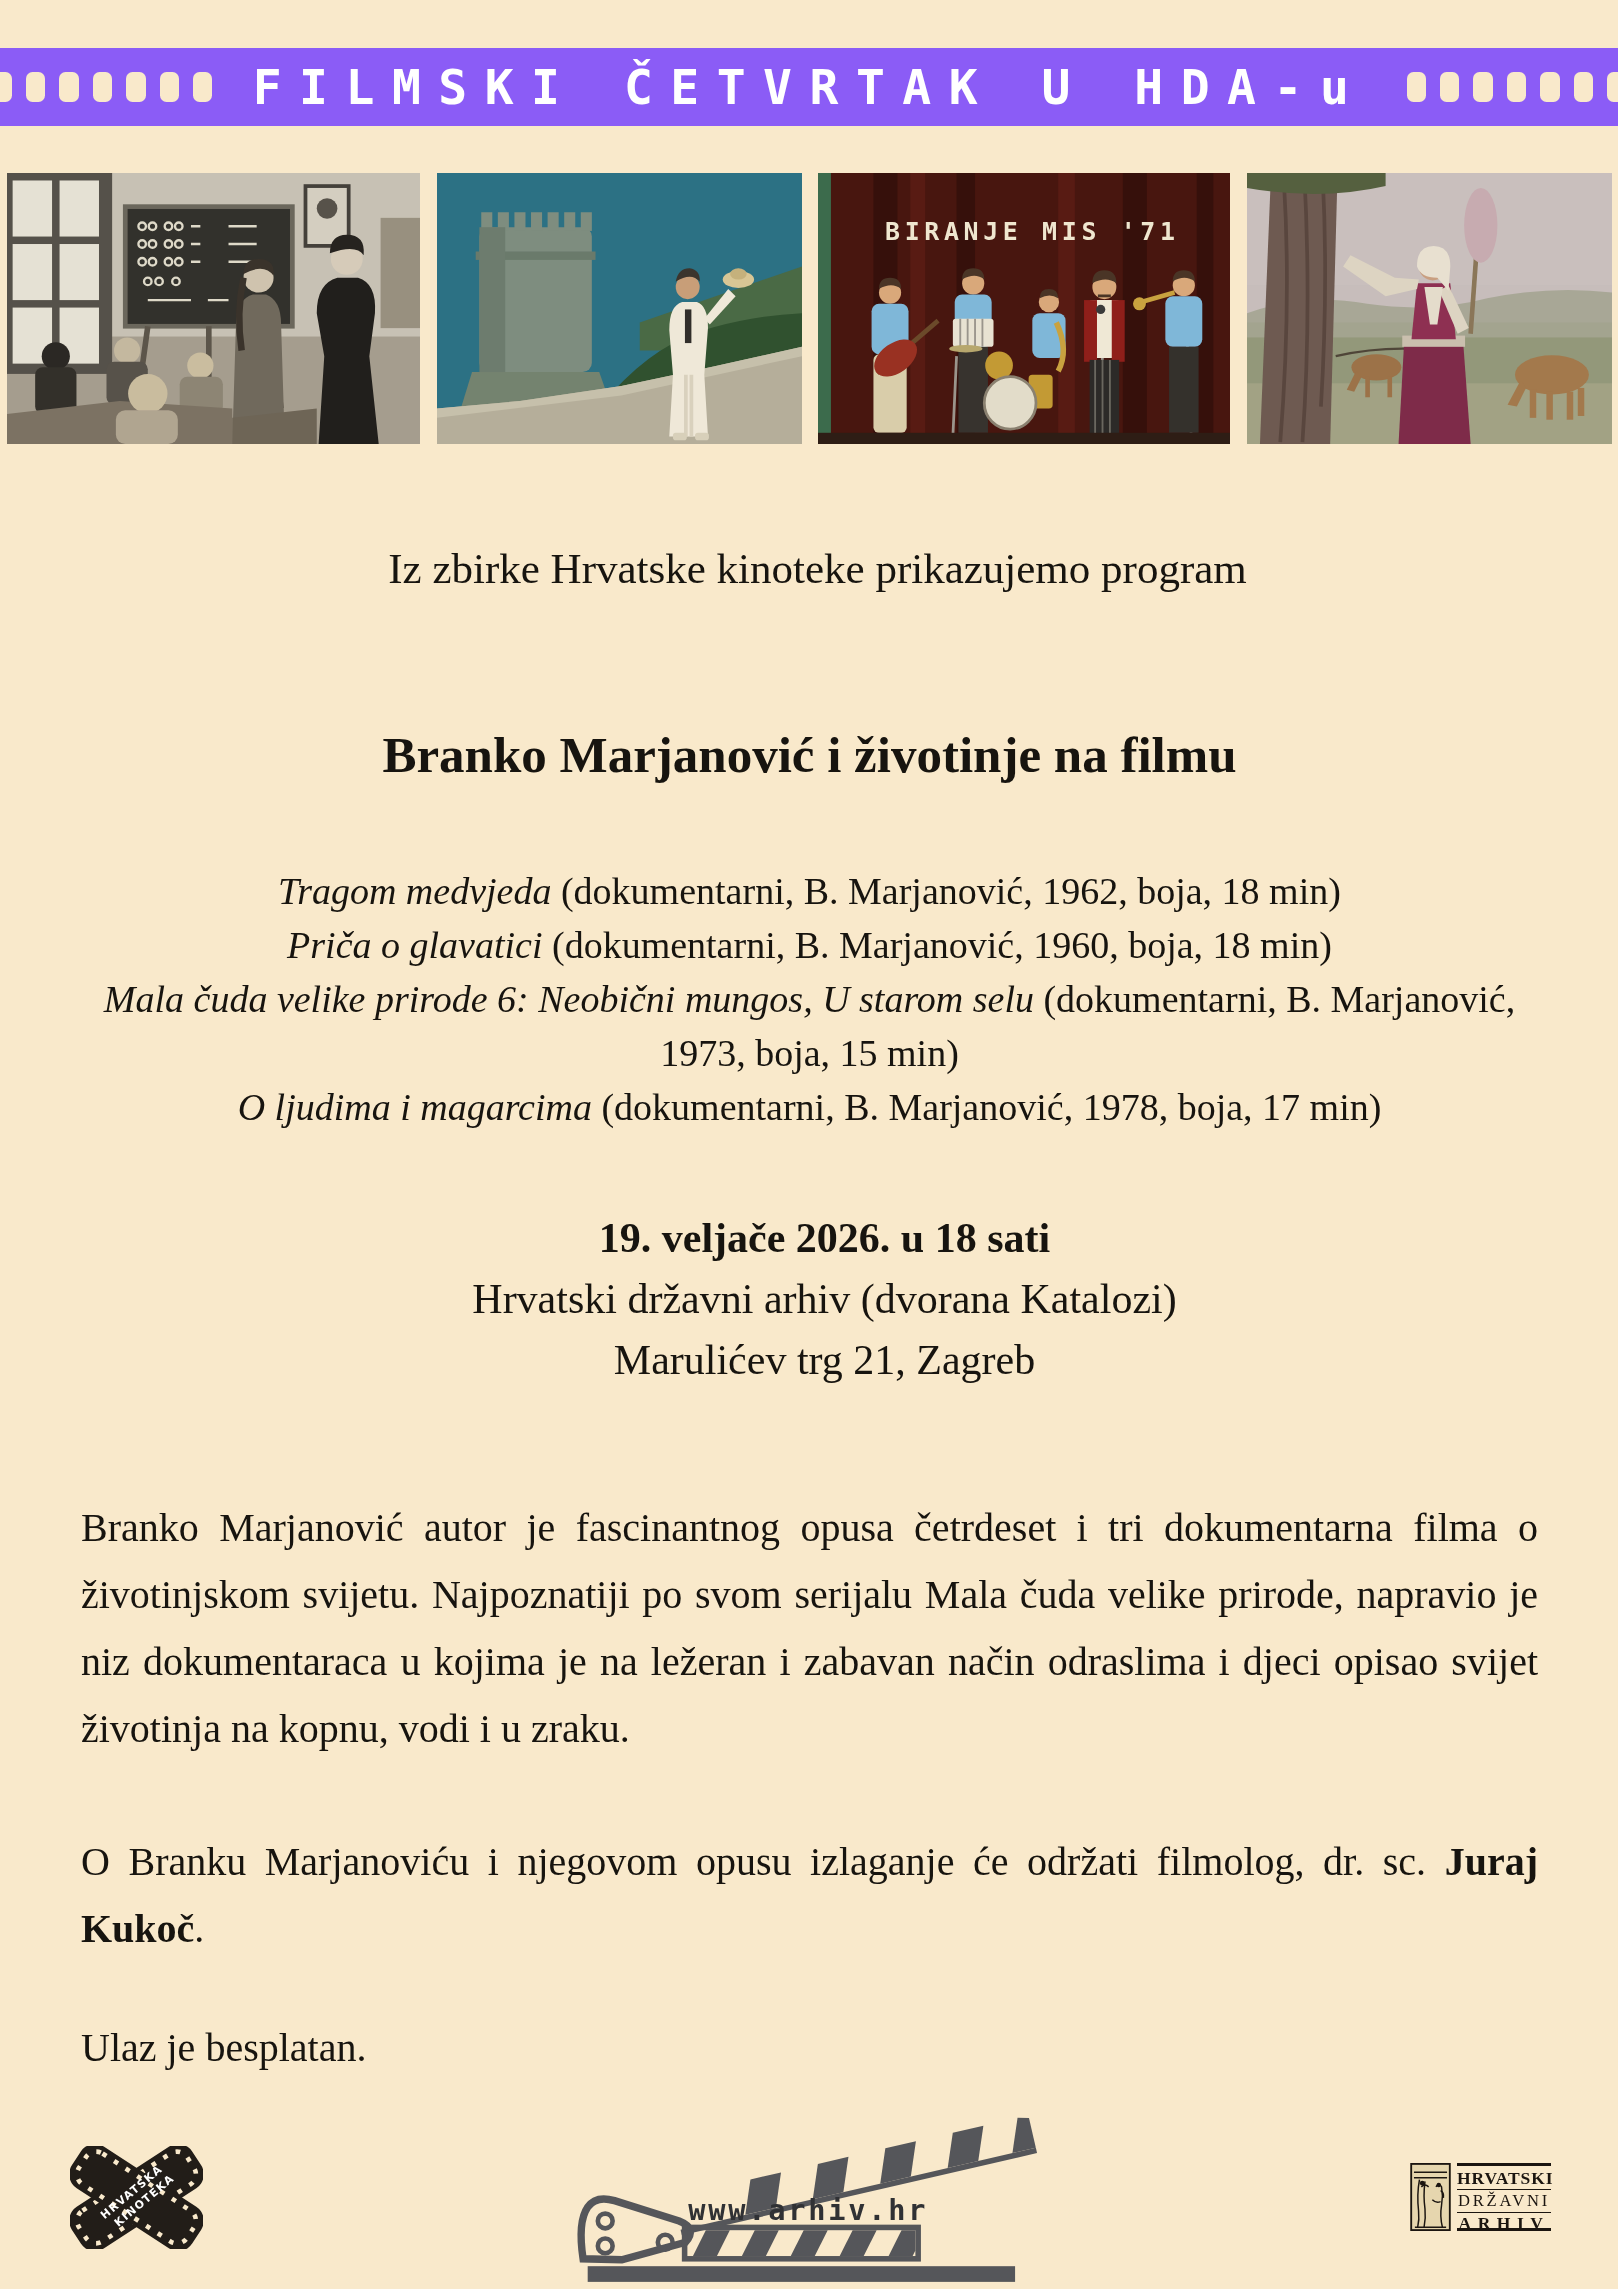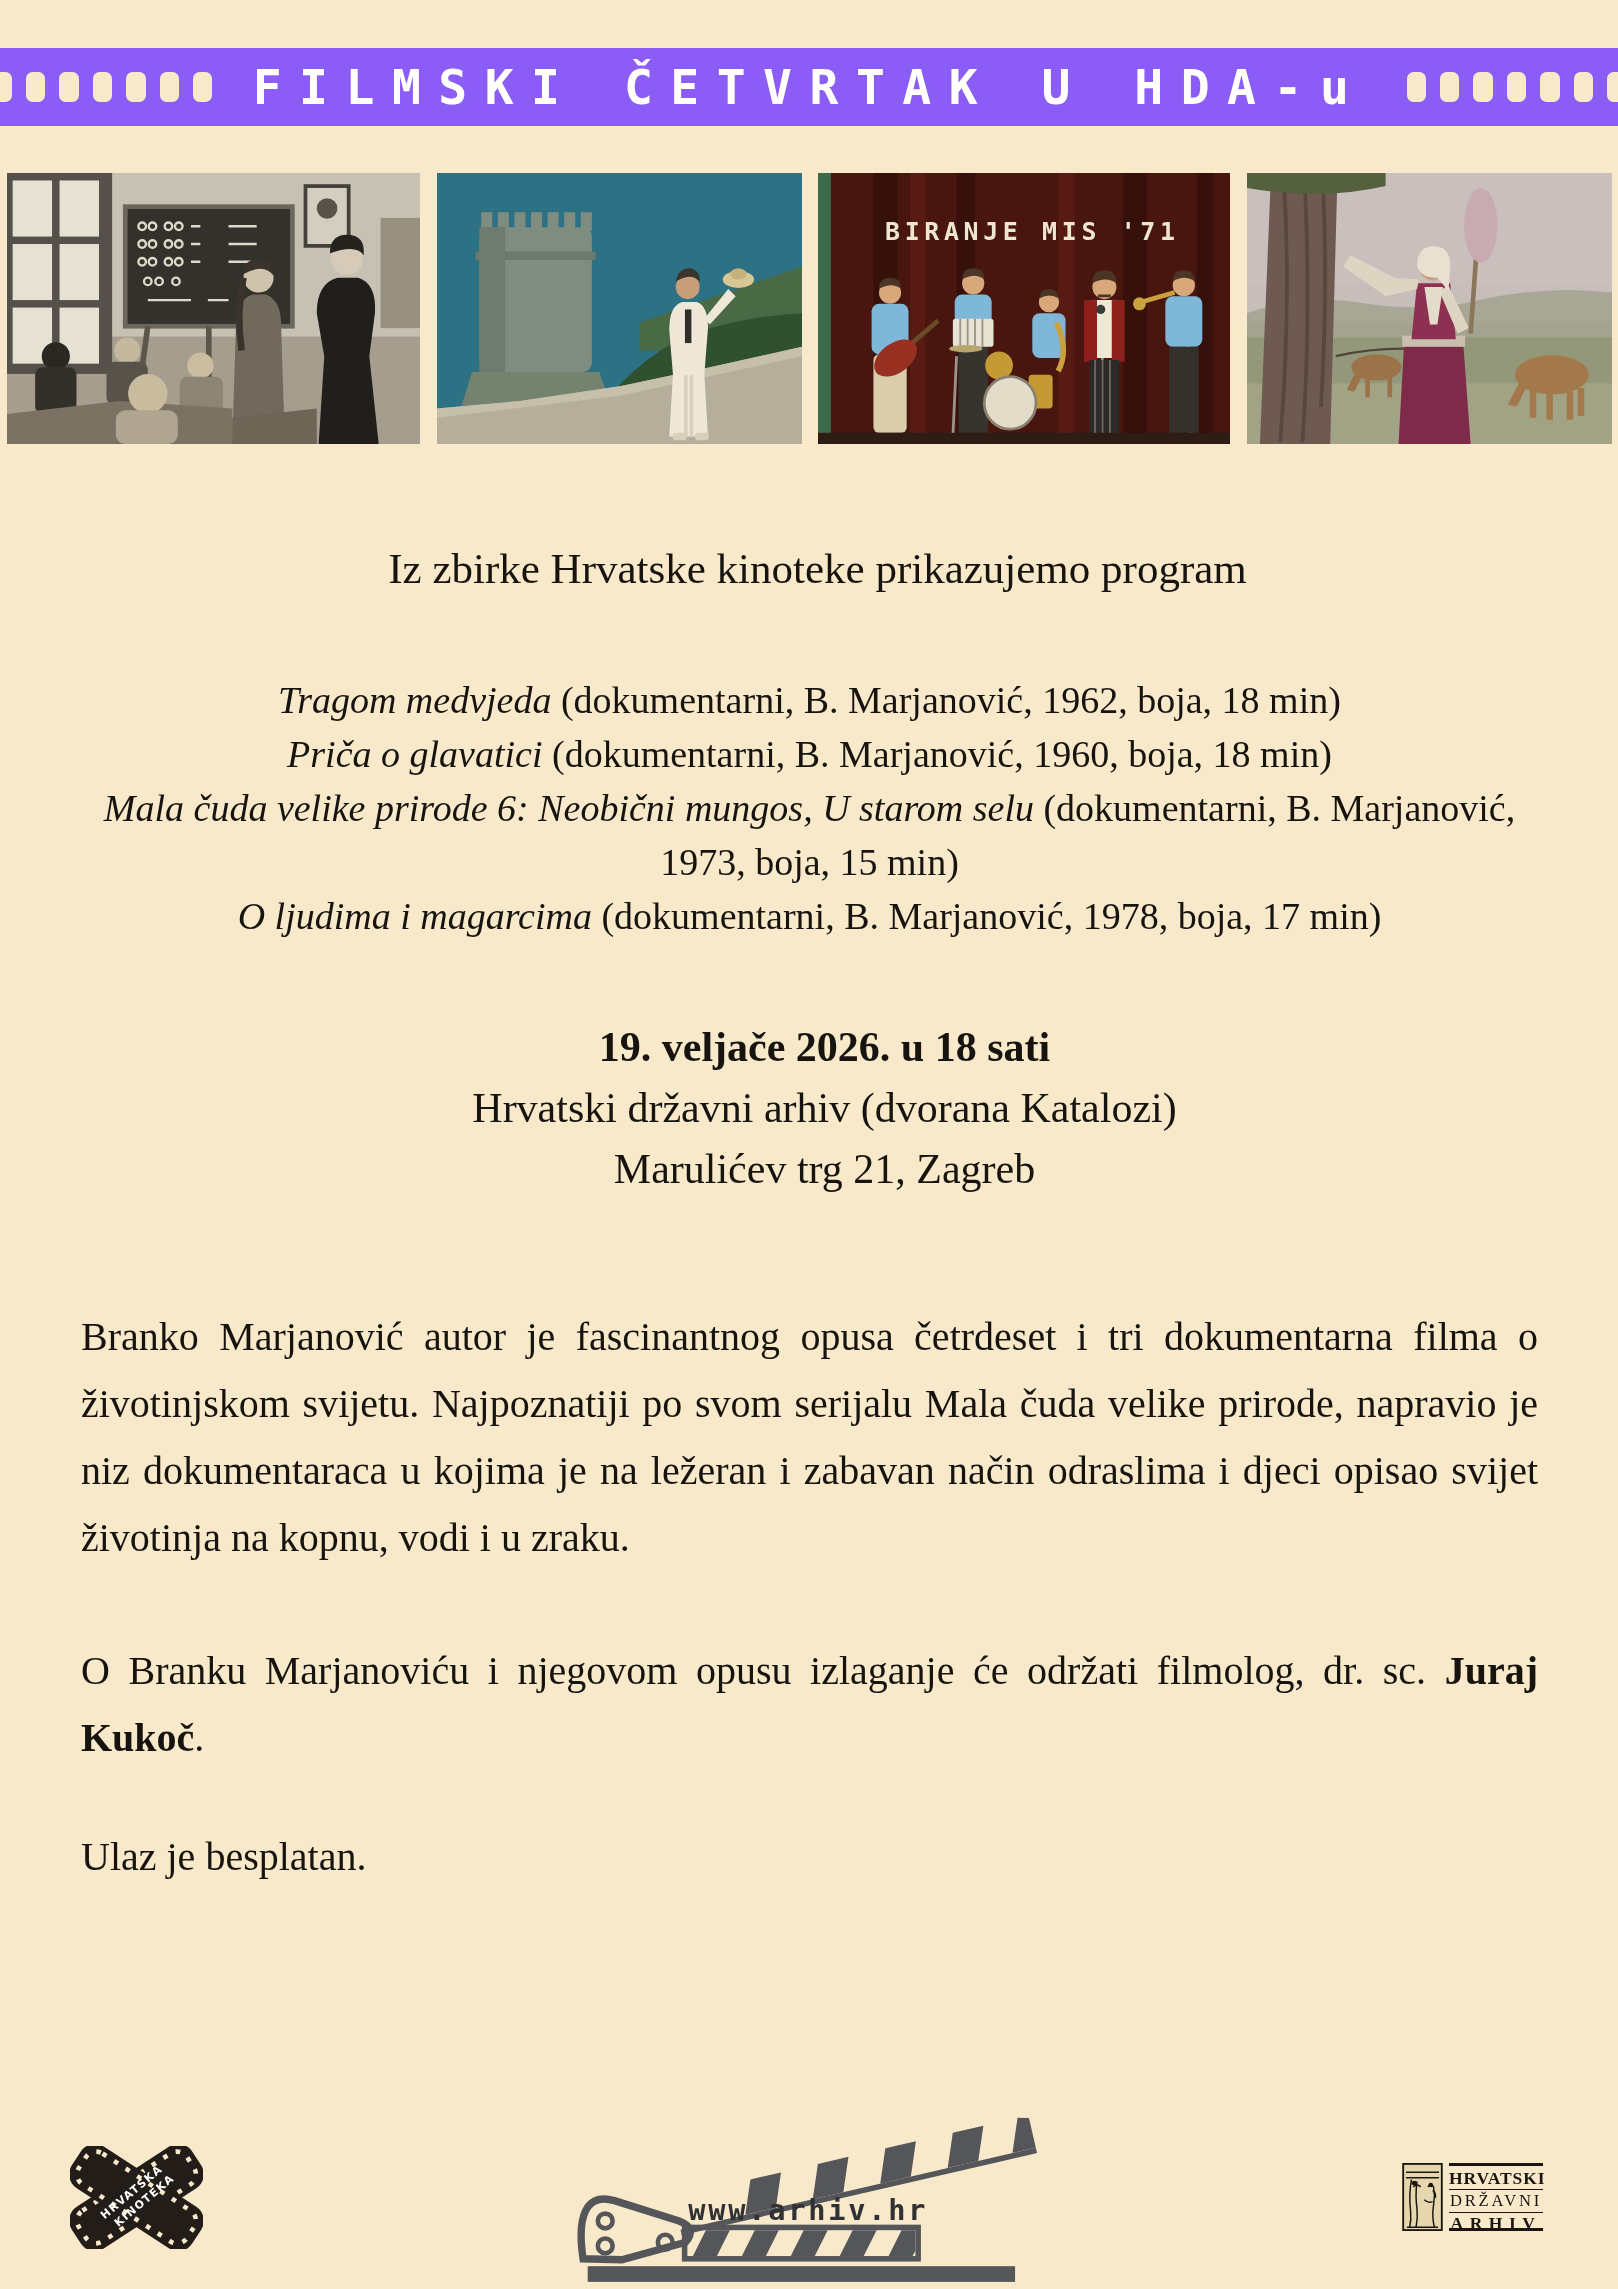--- a/index.html
+++ b/index.html
@@ -40,21 +40,21 @@
   .para.first { margin-top:103px; }
   .para.second { margin-top:66px; }
   .para.third { margin-top:52px; text-align:left; }
   .para strong { font-weight:bold; }
 
   
   .kinoteka { position:absolute; left:70px; bottom:41px; width:133px; height:103px; }
   .kinoteka svg { width:100%; height:100%; display:block; }
   .clapper { position:absolute; left:572px; bottom:8px; width:480px; height:171px; }
   .clapper svg { width:100%; height:100%; display:block; }
-  .hda { position:absolute; right:76px; bottom:59px; display:flex; gap:6.5px; height:68px; align-items:stretch; }
+  .hda { position:absolute; right:68px; bottom:59px; display:flex; gap:6.5px; height:68px; align-items:stretch; }
   .hda-pic { width:41px; height:68px; }
   .hda-pic svg { width:100%; height:100%; display:block; }
   .hda-text {
     width:94px; border-top:3.7px solid #1b1510; border-bottom:3.7px solid #1b1510;
     display:flex; flex-direction:column; justify-content:space-between;
     font-family:"Liberation Serif",serif; color:#1b1510; text-align:center;
   }
   .hda-l1 { font-weight:bold; font-size:17.5px; letter-spacing:0.9px; padding-top:1.8px; }
   .hda-l2 { font-size:16.6px; letter-spacing:2.8px; border-top:1.8px solid #1b1510; border-bottom:1.8px solid #1b1510; padding:0.9px 0; }
   .hda-l3 { font-weight:bold; font-size:17.5px; letter-spacing:6.5px; padding-bottom:1.8px; }
@@ -267,20 +267,21 @@
         <circle cx="201" cy="100" r="15" fill="#c99f80"></circle>
         <path d="M184 100 Q184 78 202 78 Q220 78 220 100 L218 126 L206 112 Q188 112 184 100 Z" fill="#e8e0d0"></path>
         <path d="M26 0 L98 0 L90 290 L14 290 Z" fill="#6e5a51"></path>
         <path d="M40 10 Q48 140 36 288 M62 0 Q70 150 60 288 M82 6 Q88 120 80 250" stroke="#59463e" stroke-width="4" fill="none"></path>
         <path d="M0 0 L150 0 L150 14 Q80 30 0 16 Z" fill="#55603f"></path>
       </svg>
     </figure>
   </div>
 
   <p class="intro">Iz zbirke Hrvatske kinoteke prikazujemo program</p>
+  <h1 class="title">Branko Marjanović i životinje na filmu</h1>
 
   <div class="program">
     <div class="film"><em>Tragom medvjeda</em><span> (dokumentarni, B. Marjanović, 1962, boja, 18 min)</span></div>
     <div class="film"><em>Priča o glavatici</em><span> (dokumentarni, B. Marjanović, 1960, boja, 18 min)</span></div>
     <div class="film"><em>Mala čuda velike prirode 6: Neobični mungos, U starom selu</em><span> (dokumentarni, B. Marjanović, 1973, boja, 15 min)</span></div>
     <div class="film"><em>O ljudima i magarcima</em><span> (dokumentarni, B. Marjanović, 1978, boja, 17 min)</span></div>
   </div>
 
   <div class="event">
     <div class="when">19. veljače 2026. u 18 sati</div>

